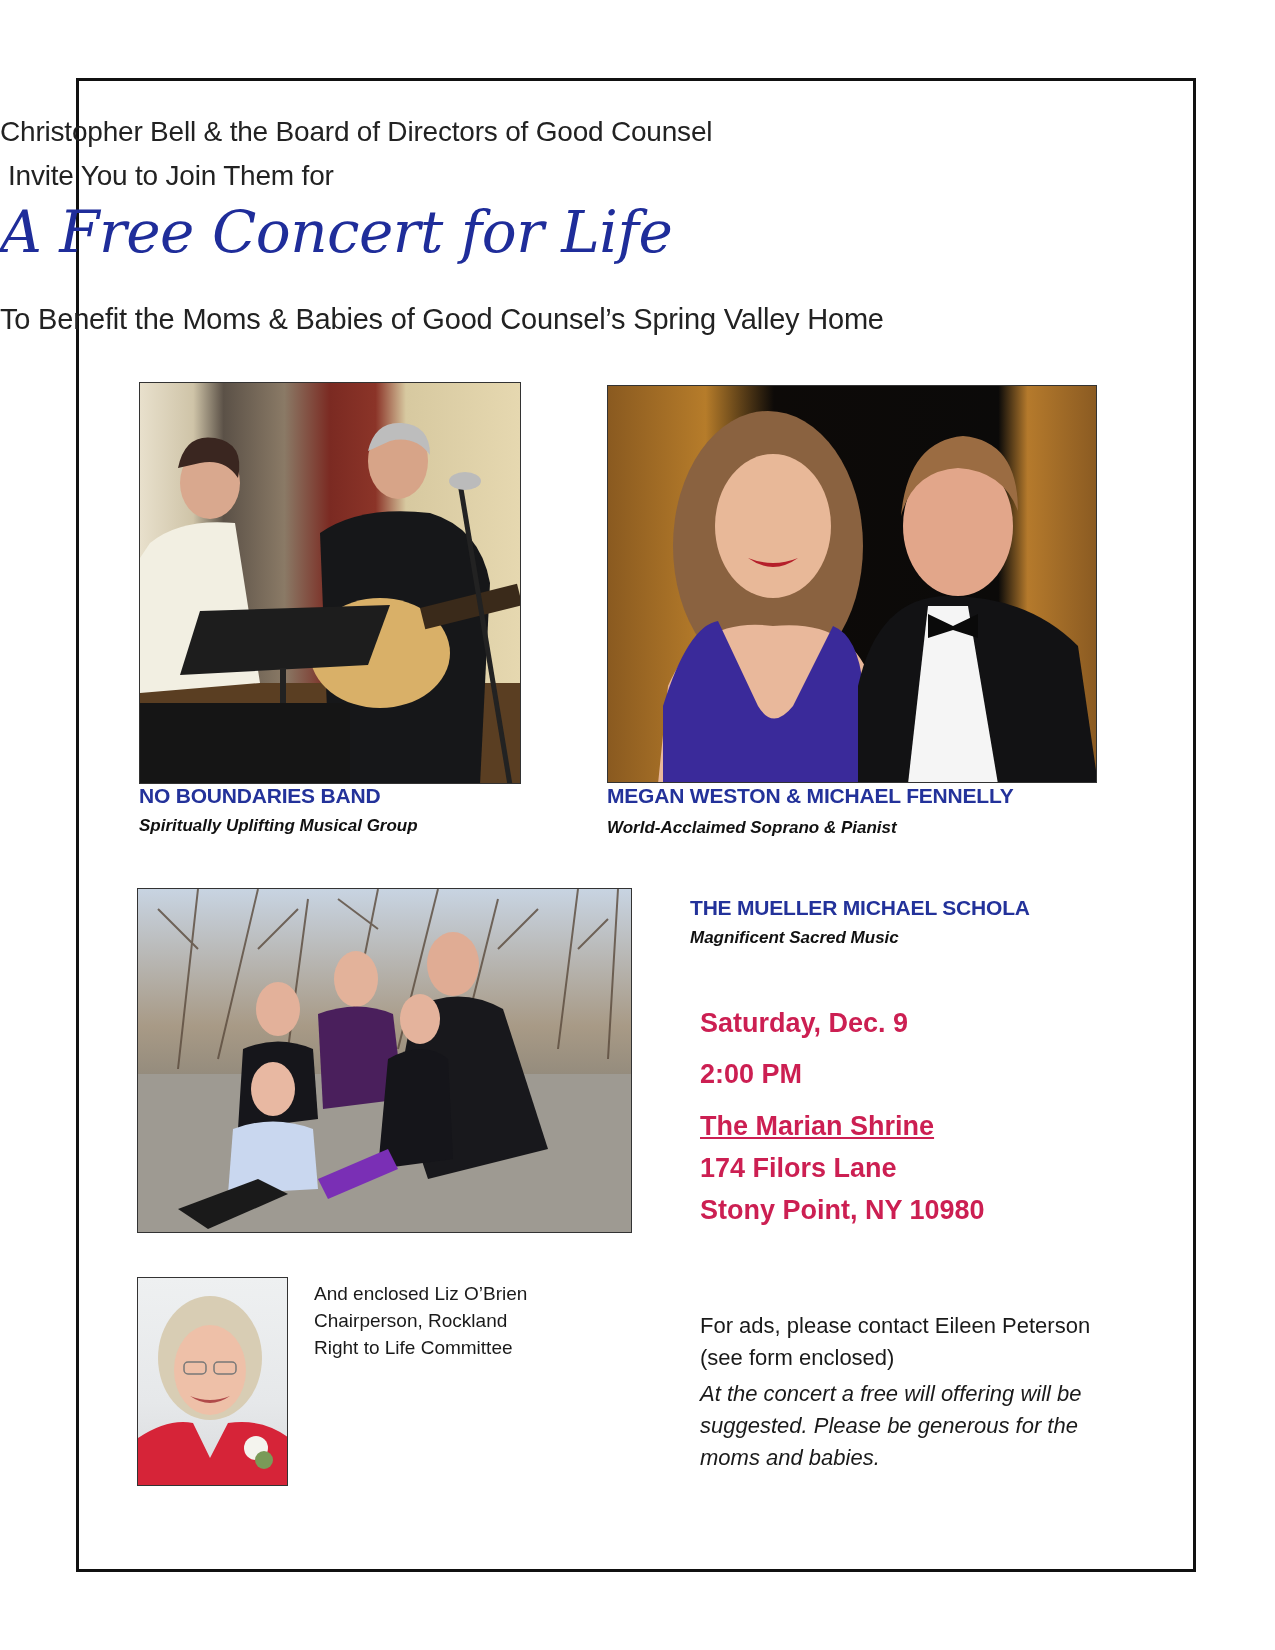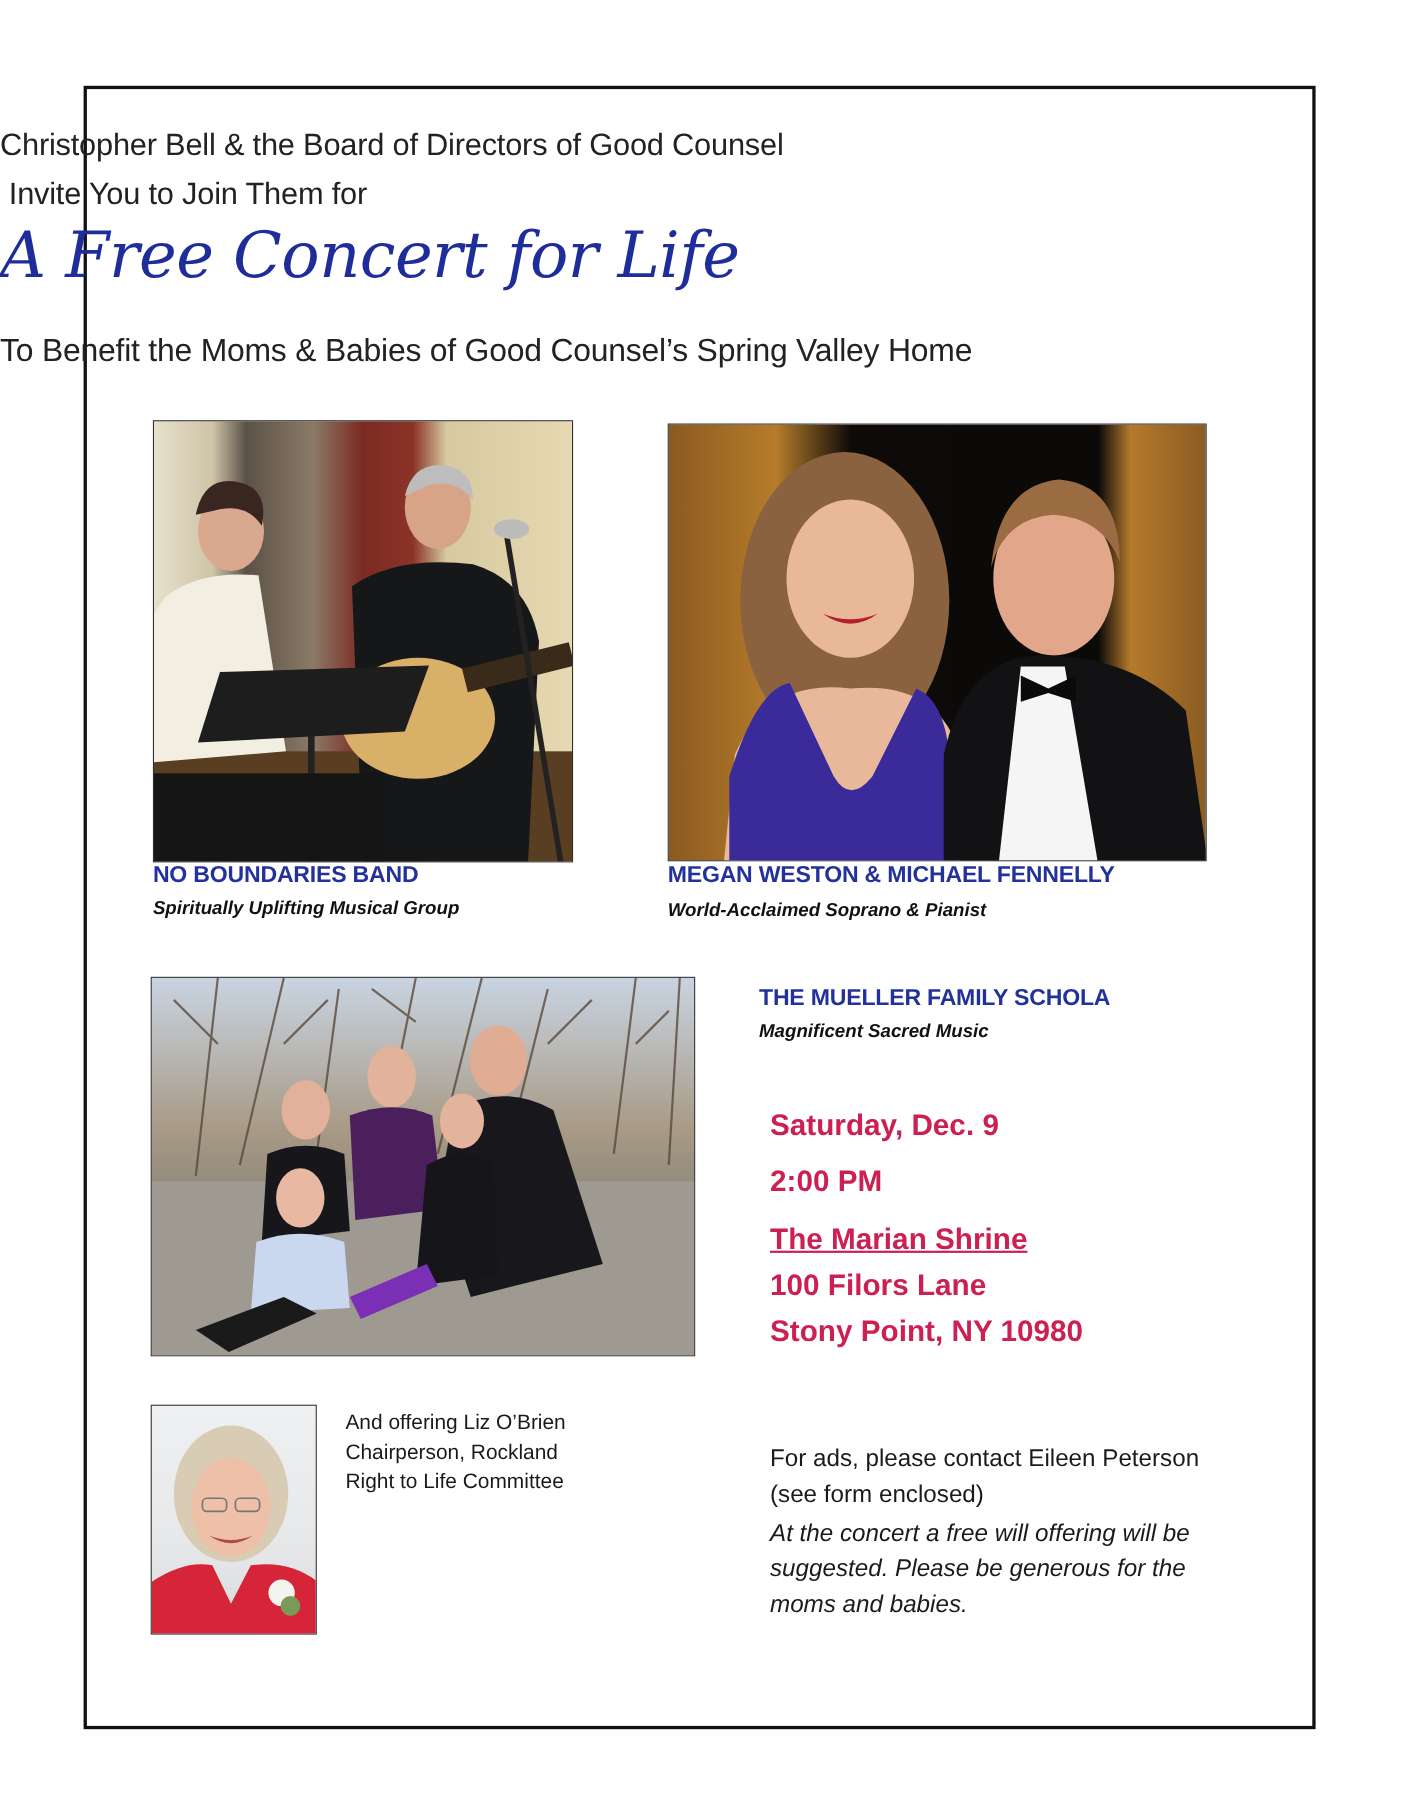--- a/index.html
+++ b/index.html
@@ -94,44 +94,44 @@
 
     <ellipse cx="140" cy="120" rx="22" ry="27" fill="#e3b19a"></ellipse>
     <path d="M105 160 Q140 145 175 160 L180 230 L100 240 Z" fill="#16161b"></path>
 
     <ellipse cx="135" cy="200" rx="22" ry="27" fill="#e8b8a2"></ellipse>
     <path d="M95 240 Q135 225 175 240 L180 300 L90 305 Z" fill="#c9d7ef"></path>
     <path d="M40 320 L120 290 L150 305 L70 340 Z" fill="#1a1a1a"></path>
   </svg>
 </div>
 
-<div class="abs cap" style="left:690px; top:896px; font-size:21px;">THE MUELLER FAMILY SCHOLA</div>
+<div class="abs cap" style="left:690px; top:896px; font-size:21px;">THE MUELLER MICHAEL SCHOLA</div>
 <div class="abs sub" style="left:690px; top:928px;">Magnificent Sacred Music</div>
 
 <div class="abs center-text red" style="top:1008px;">Saturday, Dec. 9</div>
 <div class="abs center-text red" style="top:1059px;">2:00 PM</div>
 <div class="abs center-text red" style="top:1111px;text-decoration:underline;">The Marian Shrine</div>
-<div class="abs center-text red" style="top:1153px;">100 Filors Lane</div>
+<div class="abs center-text red" style="top:1153px;">174 Filors Lane</div>
 <div class="abs center-text red" style="top:1195px;">Stony Point, NY 10980</div>
 
 <div class="photo" style="left:137px; top:1277px; width:151px; height:209px; background:linear-gradient(180deg,#eef0f1 0%,#e6e8ea 60%,#d8dadc 100%);">
   <svg width="151" height="209" viewBox="0 0 151 209">
     <ellipse cx="72" cy="80" rx="52" ry="62" fill="#d8cdb4"></ellipse>
     <ellipse cx="72" cy="92" rx="36" ry="45" fill="#eec0a8"></ellipse>
     <path d="M52 118 Q72 132 92 118 Q72 126 52 118 Z" fill="#b04a4a"></path>
     <rect x="46" y="84" width="22" height="12" rx="4" fill="none" stroke="#777" stroke-width="1.5"></rect>
     <rect x="76" y="84" width="22" height="12" rx="4" fill="none" stroke="#777" stroke-width="1.5"></rect>
     <path d="M0 209 L0 160 Q30 140 55 145 L72 180 L90 145 Q125 140 151 160 L151 209 Z" fill="#d62438"></path>
     <circle cx="118" cy="170" r="12" fill="#f4f4ee"></circle>
     <circle cx="126" cy="182" r="9" fill="#7a9a58"></circle>
   </svg>
 </div>
 
 <div class="abs body-text" style="left:314px; top:1280px; font-size:19px; line-height:27px;">
-  <div>And offering Liz O’Brien</div>
+  <div>And enclosed Liz O’Brien</div>
   <div>Chairperson, Rockland</div>
   <div>Right to Life Committee</div>
 </div>
 
 <div class="abs center-text ad body-text" style="top:1310px;">
   <div>For ads, please contact Eileen Peterson</div>
   <div>(see form enclosed)</div>
 </div>
 <div class="abs center-text ad body-text" style="top:1378px;font-style:italic;">
   <div>At the concert a free will offering will be</div>

